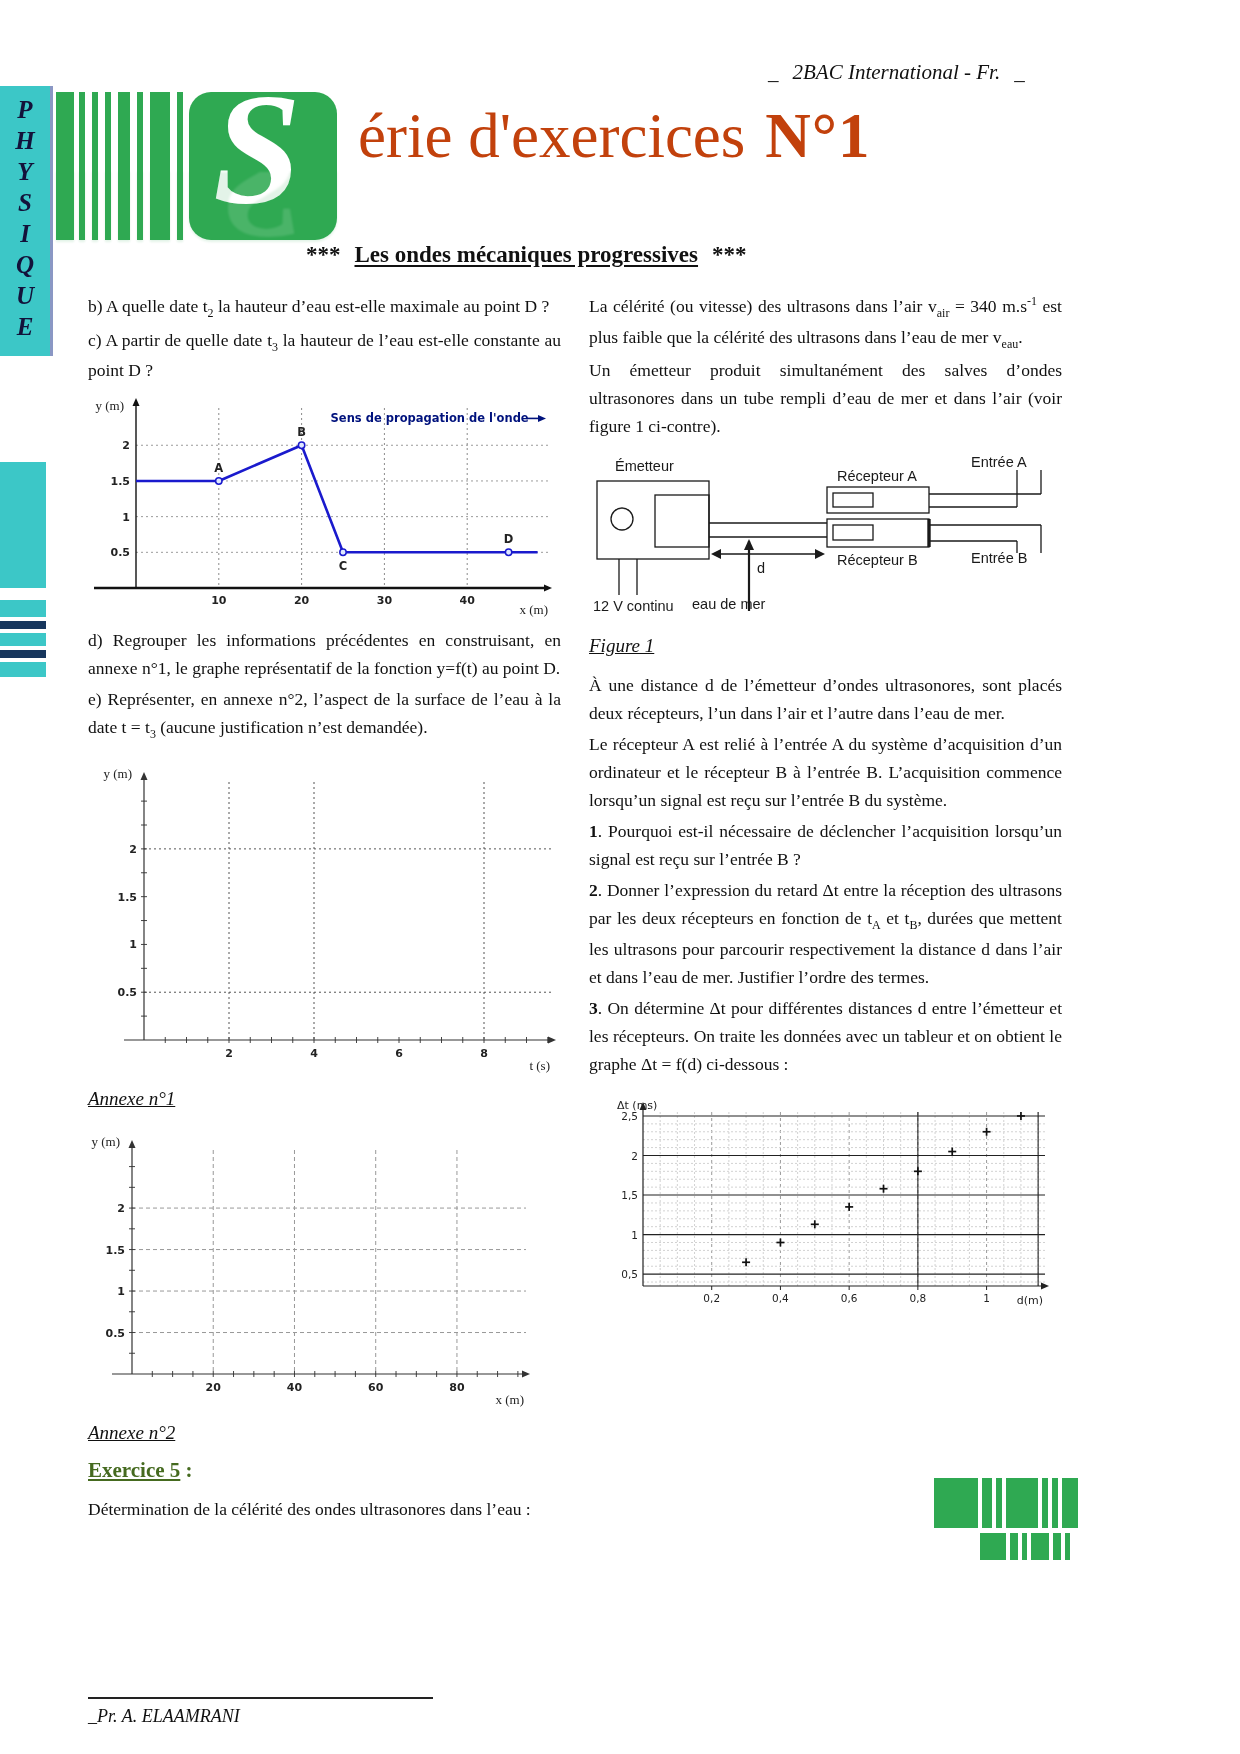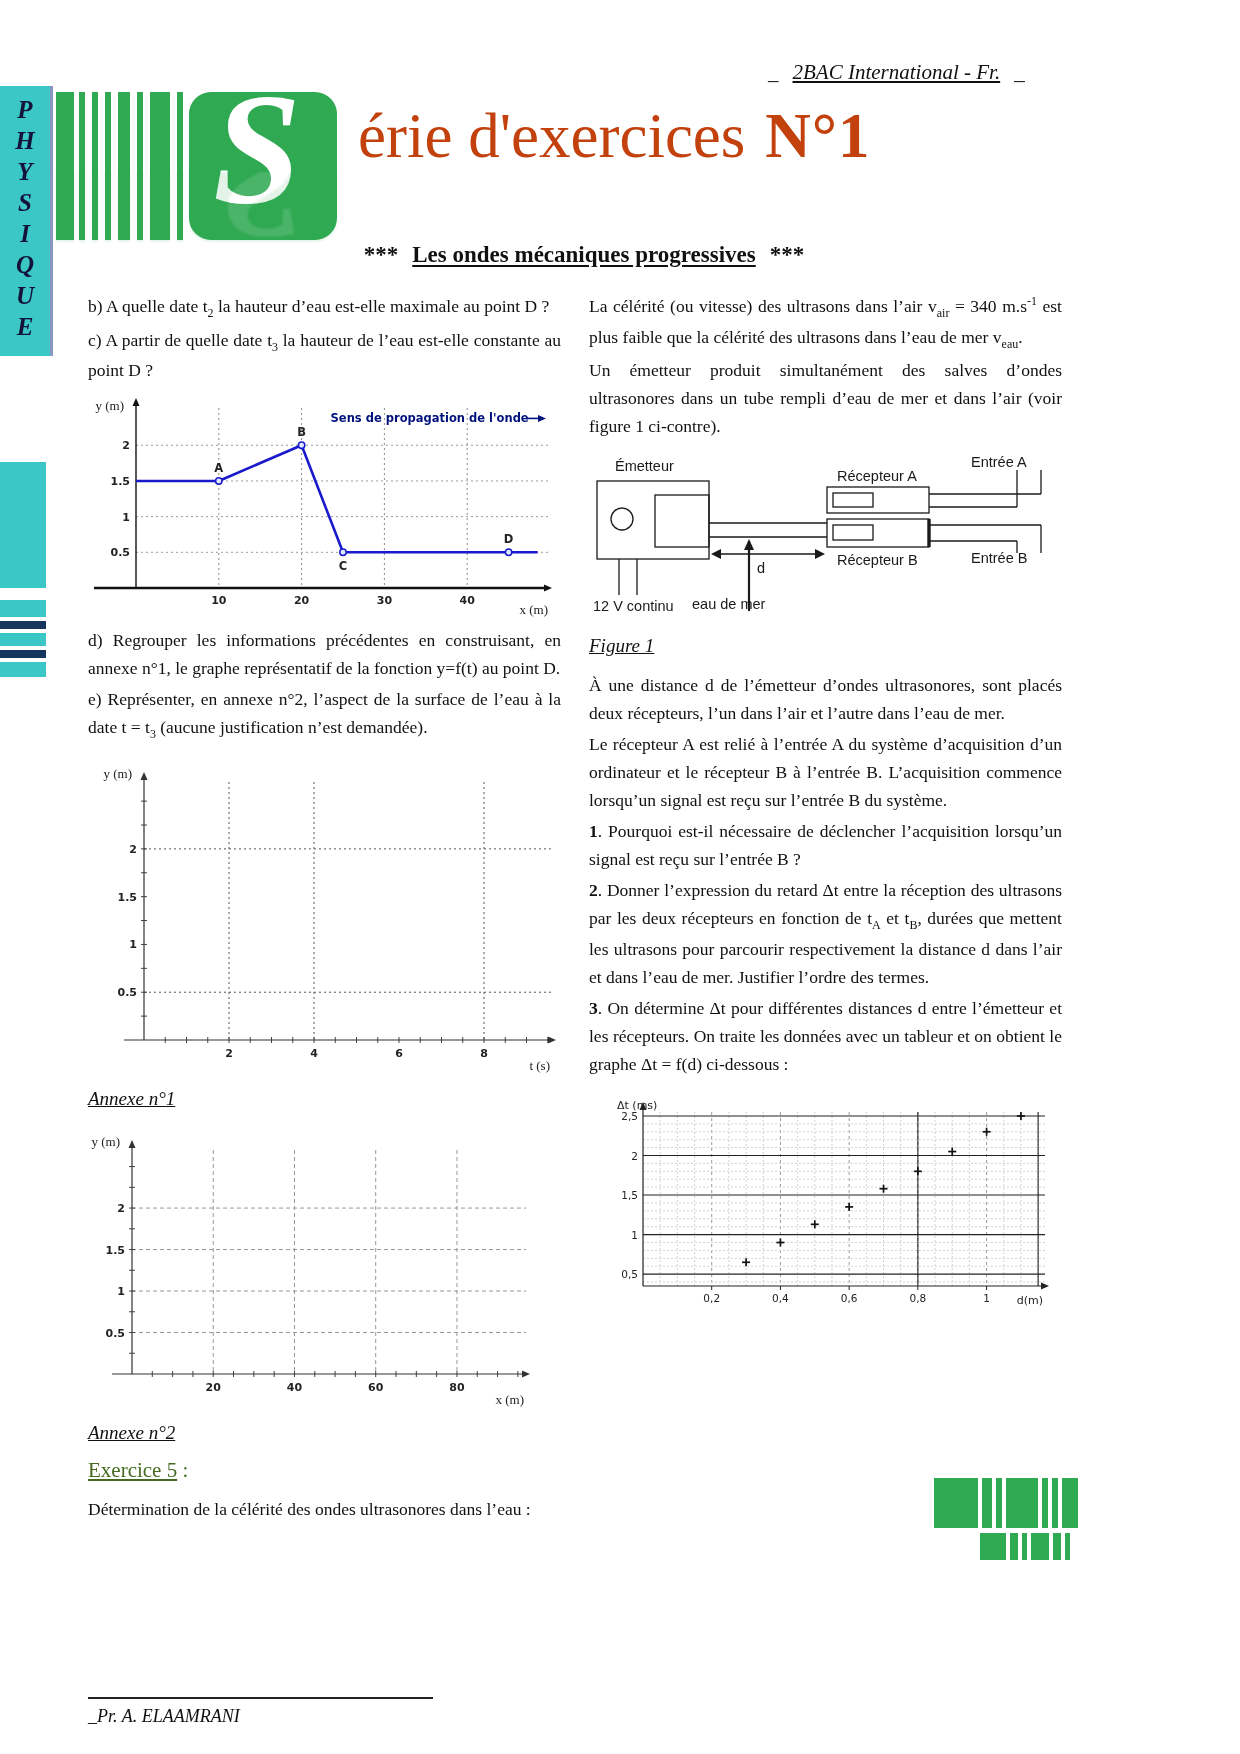--- a/index.html
+++ b/index.html
@@ -24,36 +24,36 @@
   #logo-reflect{position:absolute;left:56px;top:242px;height:70px;overflow:hidden;opacity:.13;
       filter:blur(1.2px);transform:scaleY(-1);transform-origin:top;display:flex;align-items:stretch}
   #logo-reflect .bar{background:#2fa952}
   #logo-reflect #rsq{width:148px;height:148px;background:#2fa952;border-radius:22px;position:relative}
   #logo-reflect .big-s{position:absolute;left:24px;top:-34px;font-family:"Liberation Serif",serif;
       font-style:italic;font-weight:bold;font-size:158px;color:#fff}
   
   #page-title{position:absolute;left:358px;top:100px;font-size:63px;color:#c2410c;white-space:nowrap}
   #page-title .num{font-weight:bold;margin-left:20px;letter-spacing:1px}
   #course-tag{position:absolute;left:768px;top:60px;font-style:italic;font-size:21px;white-space:nowrap}
-  #course-tag .ul{text-decoration:underline;margin:0 14px}
-  #subtitle{position:absolute;left:274px;top:242px;width:620px;text-align:center;
+  #course-tag .ul{margin:0 14px}
+  #subtitle{position:absolute;left:306px;top:242px;width:620px;
       font-weight:bold;font-size:23px}
   #subtitle .ul{text-decoration:underline;text-underline-offset:3px;margin:0 14px}
   
   #content{position:absolute;left:88px;top:292px;width:982px;display:flex;gap:28px}
   .col{width:473px}
   p.body{font-size:17.5px;line-height:1.6;text-align:justify;margin:0 0 3px 0}
   p.body sub{font-size:12px}
   p.body sup{font-size:12px}
   .bold{font-weight:bold}
   .ul{}
   .chart{margin:8px 0 2px 0}
   .caption{text-align:left;font-style:italic;font-size:19px;margin:0 0 14px 0}
   .caption span{text-decoration:underline}
-  .ex-title{font-size:21px;font-weight:normal;color:#456a1f;margin:14px 0 12px 0}
+  .ex-title{font-size:21px;font-weight:bold;color:#456a1f;margin:14px 0 12px 0}
   .ex-title .t{text-decoration:underline}
   #figure1{margin:10px 0 0 0}
   #figure1 text{font-family:"Liberation Sans",sans-serif;font-size:14.5px;fill:#1a1a1a}
   #figure1 .shape{fill:none;stroke:#1a1a1a;stroke-width:1.3}
   
   #footer-line{position:absolute;left:88px;top:1697px;width:345px;border-top:2px solid #222}
   #author{position:absolute;left:88px;top:1706px;font-style:italic;font-size:18px}
   #green-footer{position:absolute;left:934px;top:1478px;width:180px}
   #green-footer .row{display:flex;align-items:flex-start}
   #green-footer .gb{background:#2fa952;margin-right:4px}

